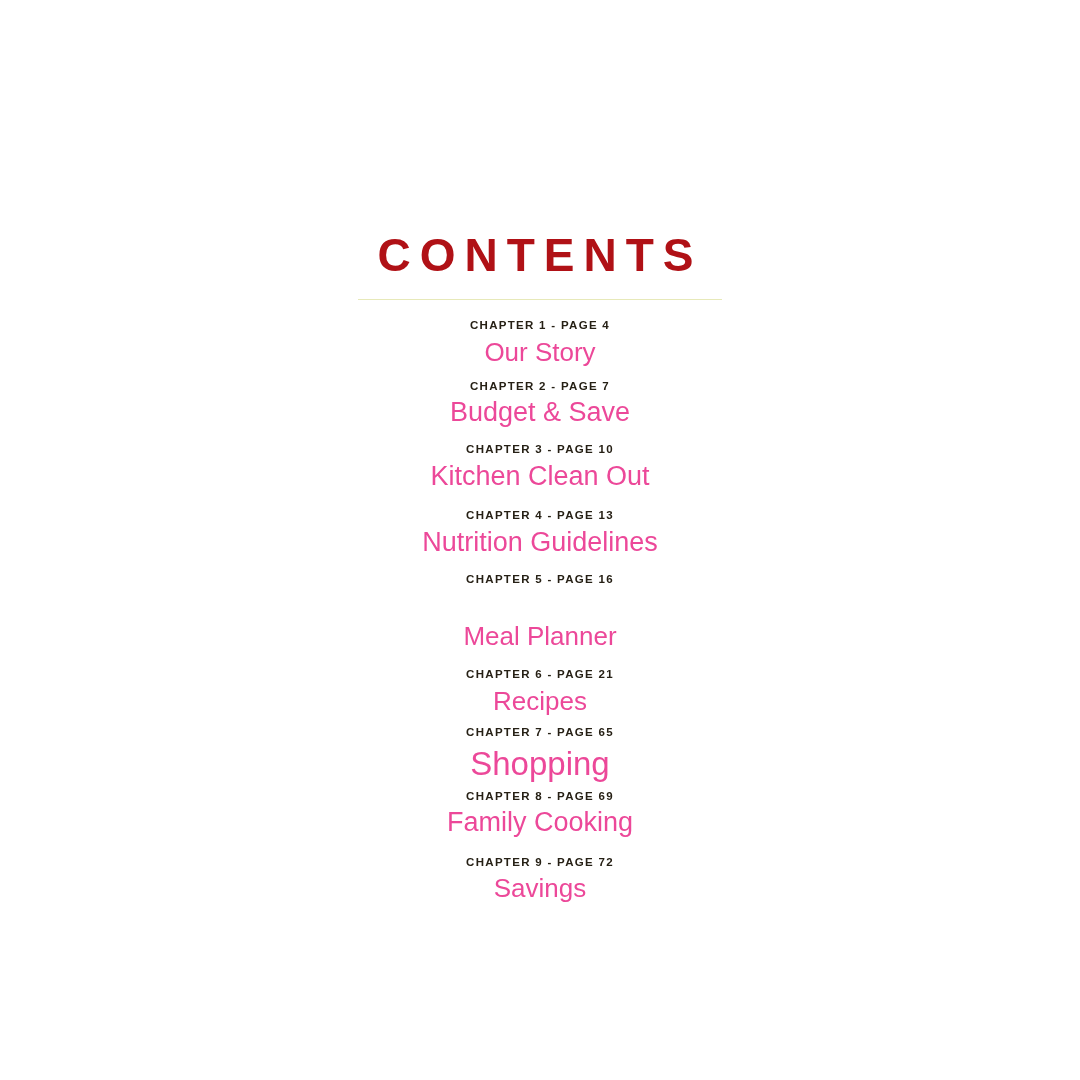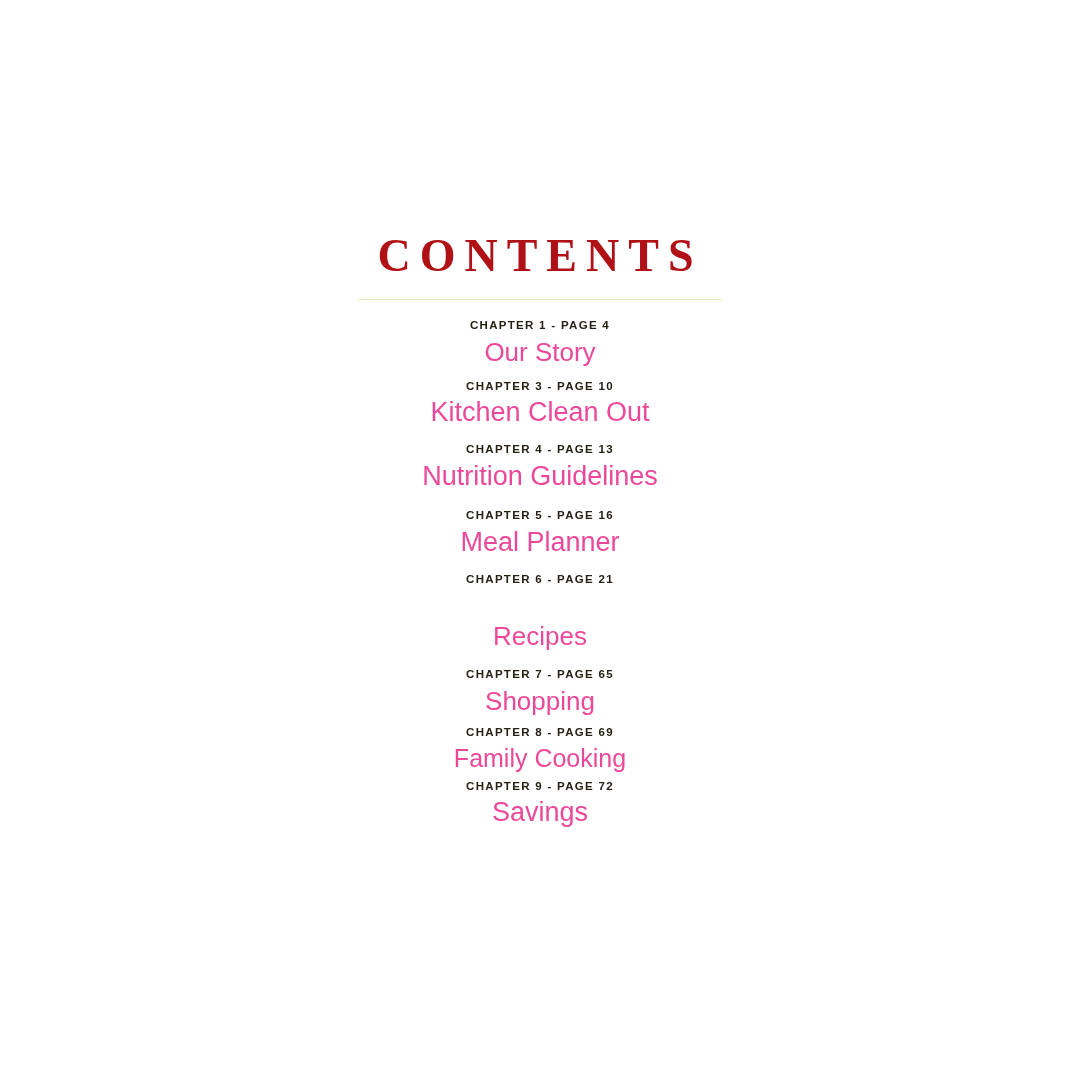--- a/index.html
+++ b/index.html
@@ -25,21 +25,21 @@
     position: absolute;
     left: 0;
     right: 0;
     top: 228px;
     display: flex;
     flex-direction: column;
     align-items: center;
   }
 
   .toc-title {
-    font-family: Liberation Serif, serif;
+    font-family: Liberation Sans, sans-serif;
     font-weight: bold;
     font-size: 46px;
     letter-spacing: 9px;
     color: #b01116;
     text-align: center;
     line-height: 1.2;
     margin: 0;
     padding: 0 0 10px 0;
   }
 
@@ -82,21 +82,21 @@
     margin-top: 1px;
   }
 
   
   .entry:nth-child(1) .entry-title { font-size: 26px; }
   .entry:nth-child(2) .entry-title { font-size: 27px; }
   .entry:nth-child(3) .entry-title { font-size: 27px; }
   .entry:nth-child(4) .entry-title { font-size: 27px; }
   .entry:nth-child(5) .entry-title { font-size: 26px; margin-top: 32px; }
   .entry:nth-child(6) .entry-title { font-size: 26px; }
-  .entry:nth-child(7) .entry-title { font-size: 25px; }
+  .entry:nth-child(7) .entry-title { font-size: 33px; }
   .entry:nth-child(8) .entry-title { font-size: 27px; }
   .entry:nth-child(9) .entry-title { font-size: 26px; }
 
   .entry:nth-child(1) { margin-bottom: 9px; }
   .entry:nth-child(2) { margin-bottom: 10px; }
   .entry:nth-child(3) { margin-bottom: 13px; }
   .entry:nth-child(4) { margin-bottom: 10px; }
   .entry:nth-child(5) { margin-bottom: 13px; }
   .entry:nth-child(6) { margin-bottom: 6px; }
   .entry:nth-child(7) { margin-bottom: 3px; }
@@ -113,20 +113,24 @@
 
     <div class="divider"></div>
 
     <div class="entries">
 
       <div class="entry">
         <div class="entry-meta">CHAPTER 1 - PAGE 4</div>
         <div class="entry-title">Our Story</div>
       </div>
 
+      <div class="entry">
+        <div class="entry-meta">CHAPTER 2 - PAGE 7</div>
+        <div class="entry-title">Budget &amp; Save</div>
+      </div>
 
       <div class="entry">
         <div class="entry-meta">CHAPTER 3 - PAGE 10</div>
         <div class="entry-title">Kitchen Clean Out</div>
       </div>
 
       <div class="entry">
         <div class="entry-meta">CHAPTER 4 - PAGE 13</div>
         <div class="entry-title">Nutrition Guidelines</div>
       </div>

